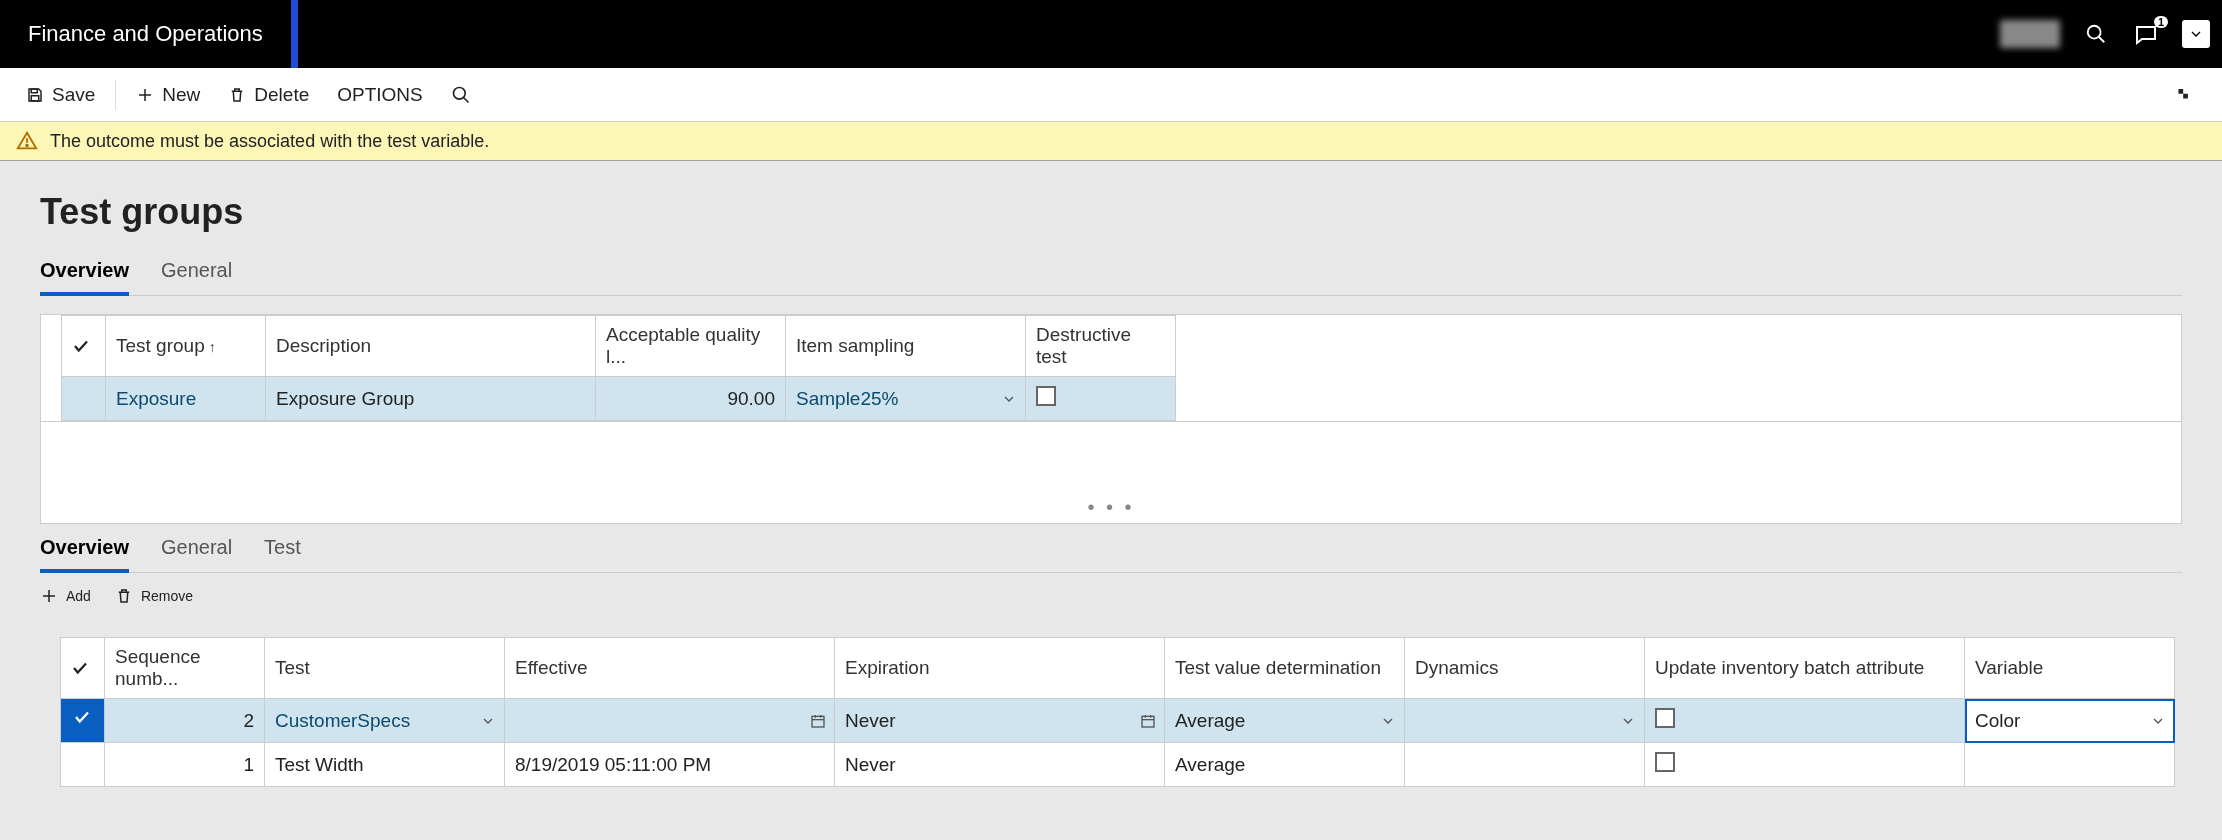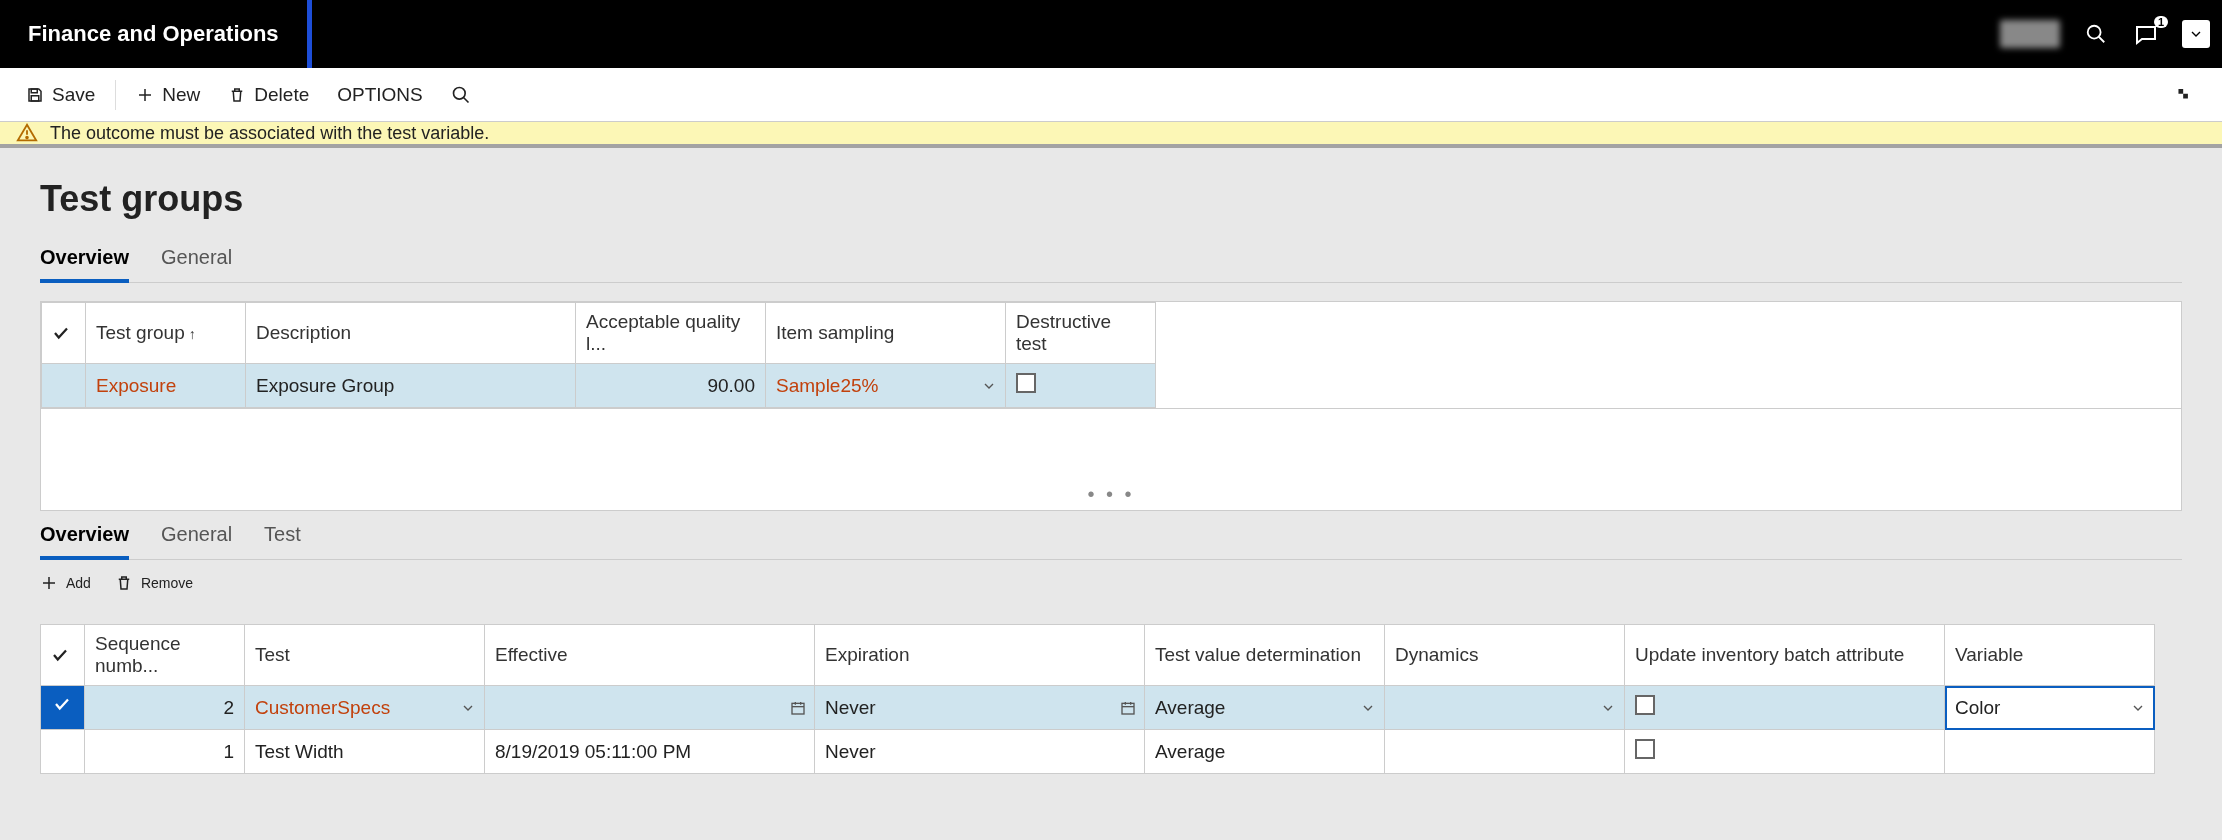--- a/index.html
+++ b/index.html
@@ -2,55 +2,55 @@
 <html><head>
 <meta charset="utf-8">
 <style>
   * { box-sizing: border-box; margin: 0; padding: 0; font-family: "Segoe UI", Arial, sans-serif; }
   body { background: #e8e8e8; width: 2222px; height: 840px; overflow: hidden; font-size: 19px; color: #222; }
 
   
   .topbar { background: #000; color: #fff; height: 68px; display: flex; align-items: stretch; }
   .brand { display: flex; align-items: center; padding: 0 22px; font-size: 22px; font-weight: 600; border-right: 1px solid #333; cursor: pointer; }
   .brand .chev { margin-left: 10px; }
-  .module { display: flex; align-items: center; padding: 0 28px; font-size: 22px; font-weight: 700; border-right: 5px solid #1d4ed8; }
+  .module { display: flex; align-items: center; padding: 0 28px; font-size: 22px; font-weight: 400; border-right: 7px solid #1d4ed8; }
   .topbar-spacer { flex: 1; }
   .topbar-icons { display: flex; align-items: center; gap: 22px; padding-right: 12px; }
   .topbar-icon { width: 28px; height: 28px; display: flex; align-items: center; justify-content: center; cursor: pointer; position: relative; }
   .badge { position: absolute; top: -4px; right: -8px; background: #fff; color: #000; font-size: 11px; border-radius: 6px; padding: 0 4px; font-weight: bold; }
   .blurred { filter: blur(3px); background: #888; width: 60px; height: 28px; border-radius: 2px; }
 
   
   .actionbar { background: #fff; height: 54px; display: flex; align-items: center; padding: 12px 12px; border-bottom: 1px solid #ccc; }
   .actionbar .btn { display: flex; align-items: center; gap: 8px; padding: 6px 14px; cursor: pointer; font-size: 19px; color: #222; }
   .actionbar .sep { width: 1px; height: 30px; background: #ddd; margin: 0 6px; }
   .actionbar-spacer { flex: 1; }
   .popout { padding: 0 18px; cursor: pointer; }
 
   
-  .warnbar { background: #fcf7b6; border-bottom: 4px solid #a3a3a3; padding: 0 16px; display: flex; align-items: center; gap: 12px; font-size: 18px; }
+  .warnbar { background: #fcf7b6; border-bottom: 1px solid #a3a3a3; padding: 8px 16px; display: flex; align-items: center; gap: 12px; font-size: 18px; }
   .warn-icon { color: #b36b00; }
 
   
   .content { padding: 30px 40px 0 40px; border-radius: 16px; }
   .page-title { font-size: 36px; font-weight: 700; margin-bottom: 18px; }
 
   
   .tabs { display: flex; gap: 32px; border-bottom: 1px solid #ccc; margin-bottom: 0; }
   .tab { padding: 8px 0 10px 0; font-size: 20px; color: #555; cursor: pointer; border-bottom: 4px solid transparent; margin-bottom: -1px; }
   .tab.active { color: #000; font-weight: 600; border-bottom-color: #0a5ec0; }
 
   
   .grid-wrap { background: #fff; margin-top: 18px; border: 1px solid #ccc; }
   .grid-wrap.bare { border: none; background: transparent; }
-  table { border-collapse: collapse; }
+  table { border-collapse: collapse; margin-left: 20px; }
   th, td { border: 1px solid #ccc; padding: 8px 10px; text-align: left; font-size: 19px; background: #fff; vertical-align: middle; height: 44px; }
   th { font-weight: 400; color: #333; }
   .sel-col { width: 44px; text-align: center; }
-  .link { color: #c2410c; cursor: pointer; }
+  .link { color: #0c4a6e; cursor: pointer; }
   .num { text-align: right; }
   tr.selected td { background: #cfe4ee; }
   tr.selected td.sel-col { background: #cfe4ee; }
   .dd { position: relative; }
   .dd .chev { position: absolute; right: 8px; top: 50%; transform: translateY(-50%); color: #666; pointer-events: none; }
   .dd .cal { position: absolute; right: 8px; top: 50%; transform: translateY(-50%); color: #666; pointer-events: none; }
   .chk { width: 20px; height: 20px; border: 2px solid #666; display: inline-block; background: #fff; }
   .chkmark { width: 20px; height: 20px; display: inline-block; }
   tr.checked .sel-col { background: #0a5ec0; }
   tr.checked .chkmark svg { stroke: #fff; }

